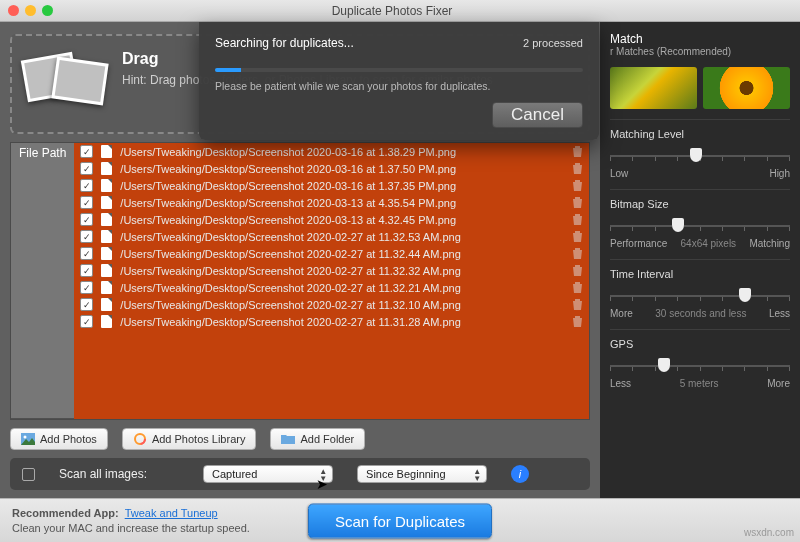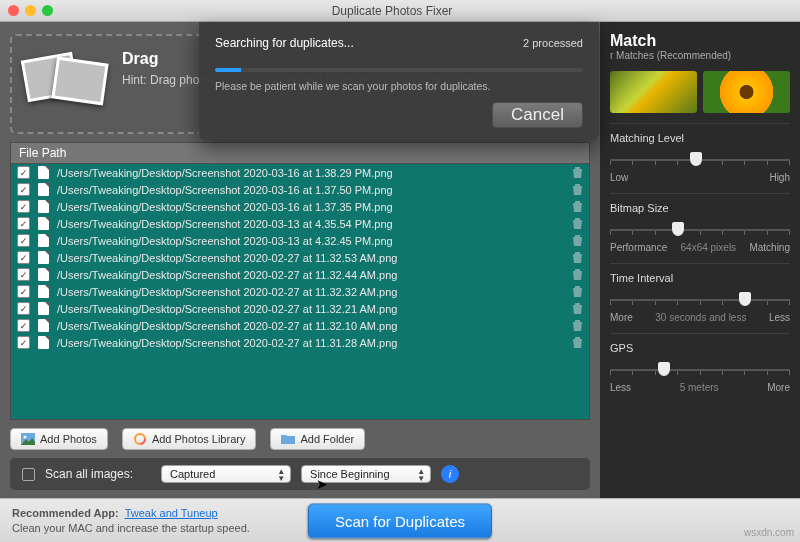--- a/index.html
+++ b/index.html
@@ -12,41 +12,41 @@
 .app{display:flex;height:476px;background:#606060}
 .left{flex:1;padding:12px 10px 8px 10px;display:flex;flex-direction:column;gap:8px}
 .drop{background:#5a5a5a;border:2px dashed #888;border-radius:6px;padding:14px 16px 14px 12px;display:flex;gap:14px;align-items:flex-start;color:#eee}
 .thumb{width:84px;height:68px;position:relative;flex:0 0 auto}
 .ph{position:absolute;width:52px;height:42px;background:#fff;padding:3px;box-shadow:0 2px 5px rgba(0,0,0,.5)}
 .ph .i{width:100%;height:100%;background:#c0c0c0}
 .ph.a{top:6px;left:0;transform:rotate(-10deg)}
 .ph.b{top:10px;left:30px;transform:rotate(8deg)}
 .drop h3{font-size:16px;font-weight:600;color:#fff;margin-bottom:4px}
 .drop p{font-size:12px;color:#cfcfcf;line-height:1.35}
-.filebox{background:#0f766e;border:1px solid #4a4a4a;display:flex;flex-direction:column;flex:1;min-height:0}
+.filebox{background:#c2410c;border:1px solid #4a4a4a;display:flex;flex-direction:row;flex:1;min-height:0}
 .filehead{background:#777;padding:3px 8px;font-size:12px;color:#fff;border-bottom:1px solid #505050}
 .filelist{flex:1;overflow-y:auto}
 .row{display:flex;align-items:center;padding:2px 6px;gap:8px;font-size:11px;color:#e8e8e8}
 .row .cb{width:13px;height:13px;background:#fff;border:1px solid #888;border-radius:2px;display:flex;align-items:center;justify-content:center;font-size:9px;color:#333;flex:0 0 auto}
 .row .fi{width:11px;height:13px;background:#fff;border-radius:1px;flex:0 0 auto;position:relative}
 .row .fi:before{content:"";position:absolute;right:0;top:0;border-style:solid;border-width:0 4px 4px 0;border-color:transparent #5a5a5a transparent transparent}
 .row .fp{flex:1;white-space:nowrap;overflow:hidden;text-overflow:ellipsis}
 .row .tr{width:11px;height:13px;flex:0 0 auto;opacity:.5}
 .row .tr svg{width:11px;height:13px;fill:#ddd}
 .btnrow{display:flex;gap:14px}
 .btn{background:linear-gradient(#fcfcfc,#e6e6e6);border:1px solid #b0b0b0;border-radius:4px;padding:4px 10px;font-size:11px;color:#333;display:flex;align-items:center;gap:5px;cursor:pointer}
 .btn .ic{width:14px;height:12px;display:flex;align-items:center;justify-content:center}
-.bottombar{background:#454545;border-radius:5px;padding:7px 12px;display:flex;align-items:center;gap:10px;color:#eee;font-size:12px}
+.bottombar{background:#454545;border-radius:5px;padding:7px 12px;display:flex;align-items:center;gap:24px;color:#eee;font-size:12px}
 .bottombar .cb2{width:13px;height:13px;border:1px solid #aaa;border-radius:2px;background:#454545}
 .sel{background:linear-gradient(#fff,#efefef);border:1px solid #a0a0a0;border-radius:4px;padding:2px 20px 2px 8px;font-size:11px;color:#222;min-width:130px;position:relative}
 .sel .ar{position:absolute;right:5px;top:2px;font-size:8px;line-height:7px;color:#444}
 .info{width:18px;height:18px;border-radius:50%;background:#2a7fff;color:#fff;font-size:11px;display:flex;align-items:center;justify-content:center;font-style:italic}
 .cursor{position:absolute;left:316px;top:476px;font-size:14px;color:#000;z-index:200;pointer-events:none}
 .right{width:200px;background:#2a2a2a;padding:10px 10px 6px 10px;display:flex;flex-direction:column;gap:10px;color:#ddd;font-size:11px;overflow:hidden}
-.right h4{font-size:16px;font-weight:700;color:#fff}
+.right h4{font-size:12px;font-weight:400;color:#fff}
 .sub{font-size:10px;color:#aaa}
 .mprev{display:flex;gap:6px}
 .mp{flex:1;height:42px;border-radius:3px;overflow:hidden}
 .mp.a{background:linear-gradient(135deg,#5a7a1a 0%,#c7d43a 40%,#e8b400 50%,#5a7a1a 100%)}
 .mp.b{background:radial-gradient(circle at 50% 50%,#6b3a00 0%,#6b3a00 14%,#ffbf00 15%,#ff9a00 55%,#3a7a1a 56%)}
 .panel{border-top:1px solid #3e3e3e;padding-top:8px}
 .panel h5{font-size:11px;color:#ddd;margin-bottom:8px;font-weight:400}
 .slider{height:16px;position:relative;margin:4px 0 4px 0}
 .ticks{position:absolute;left:0;right:0;top:9px;display:flex;justify-content:space-between}
 .ticks span{width:1px;height:4px;background:#666}

